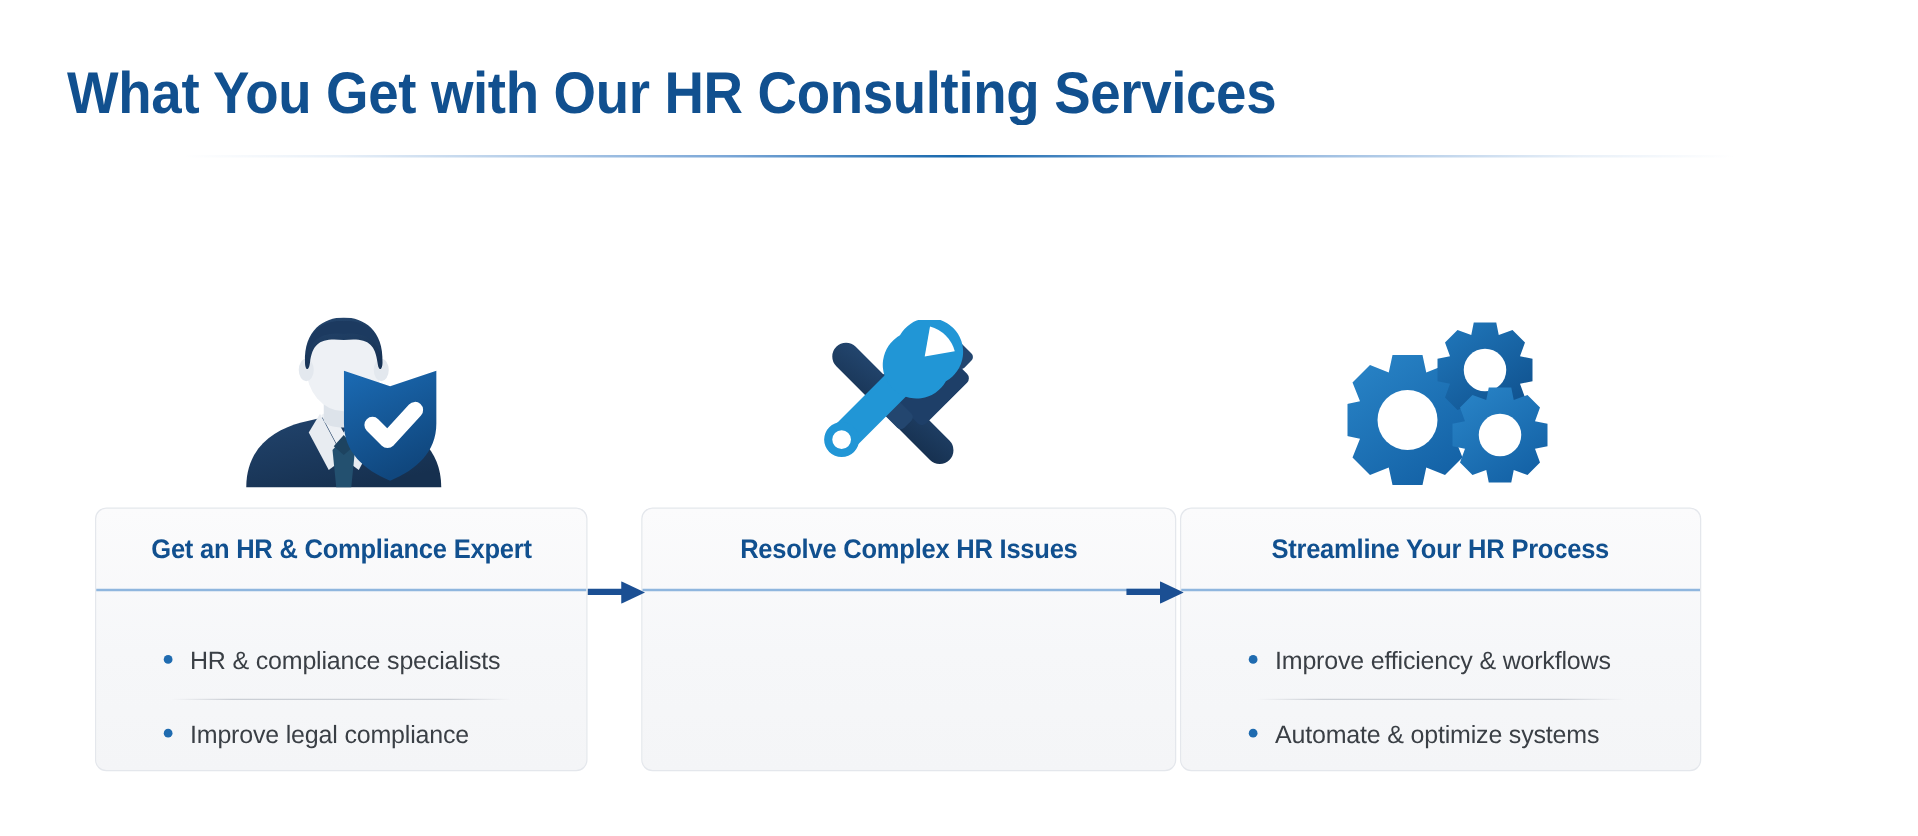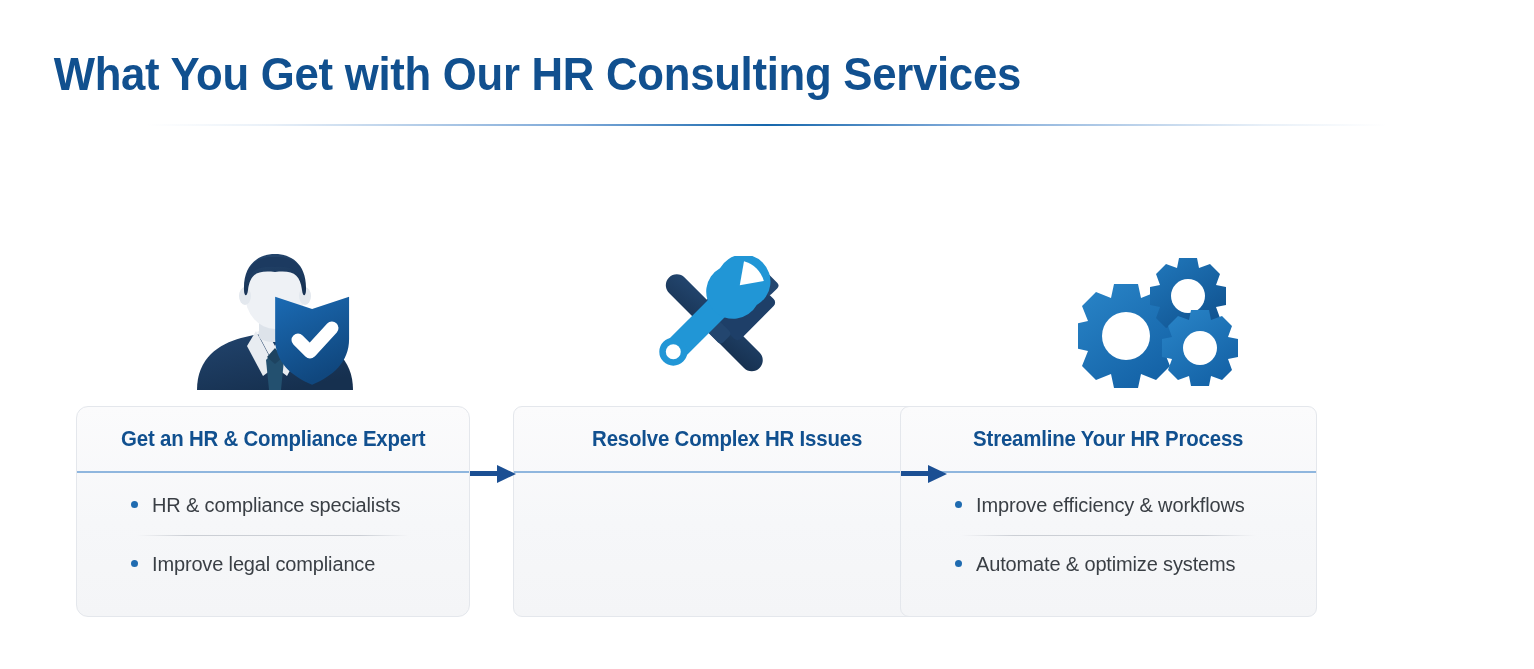--- a/index.html
+++ b/index.html
@@ -49,21 +49,21 @@
   .card-head {
     height:66px;
     display:flex; align-items:center; justify-content:center;
     border-bottom:2px solid #8fb6de;
   }
   .card-title {
     font-size:21.5px; font-weight:bold; color:#11508f;
     letter-spacing:-0.2px; white-space:nowrap;
     transform:scaleX(0.95); transform-origin:center center;
   }
-  .card-body { padding:20px 26px 0 26px; }
+  .card-body { padding:30px 26px 0 26px;margin-top:14px; }
   .bullet-row { display:flex; align-items:baseline; padding:0 0 0 28px; }
   .bullet-dot {
     width:7px; height:7px; border-radius:50%;
     background:#1f6bb0; flex:0 0 7px;
     position:relative; top:-4px; margin-right:14px;
   }
   .bullet-text {
     font-size:20px; color:#3a3f45; line-height:1.25;
     letter-spacing:-0.15px; white-space:nowrap;
   }
@@ -208,21 +208,21 @@
       <g transform="translate(122,92)">
         <path d="M-9,-38 L9,-38 L11,-28 L22,-32 L32,-22 L28,-11 L38,-9 L38,9
                  L28,11 L32,22 L22,32 L11,28 L9,38 L-9,38 L-11,28 L-22,32
                  L-32,22 L-28,11 L-38,9 L-38,-9 L-28,-11 L-32,-22 L-22,-32
                  L-11,-28 Z" fill="url(#gearC)"></path>
         <circle cx="0" cy="0" r="17" fill="#ffffff"></circle>
       </g>
     </svg>
   </div>
 
-  <div class="card" style="left:76px; width:394px;border-radius:12px;">
+  <div class="card" style="left:76px; width:394px;">
     <div class="card-head">
       <div class="card-title">Get an HR &amp; Compliance Expert</div>
     </div>
     <div class="card-body">
       <div class="bullet-row">
         <span class="bullet-dot"></span>
         <span class="bullet-text">HR &amp; compliance specialists</span>
       </div>
       <div class="bullet-sep"></div>
       <div class="bullet-row">
@@ -231,21 +231,21 @@
       </div>
     </div>
   </div>
 
   <div class="card" style="left:513px; width:428px;">
     <div class="card-head">
       <div class="card-title">Resolve Complex HR Issues</div>
     </div>
   </div>
 
-  <div class="card" style="left:900px; width:417px;">
+  <div class="card" style="left:944px; width:417px;">
     <div class="card-head">
       <div class="card-title">Streamline Your HR Process</div>
     </div>
     <div class="card-body">
       <div class="bullet-row">
         <span class="bullet-dot"></span>
         <span class="bullet-text">Improve efficiency &amp; workflows</span>
       </div>
       <div class="bullet-sep"></div>
       <div class="bullet-row">

